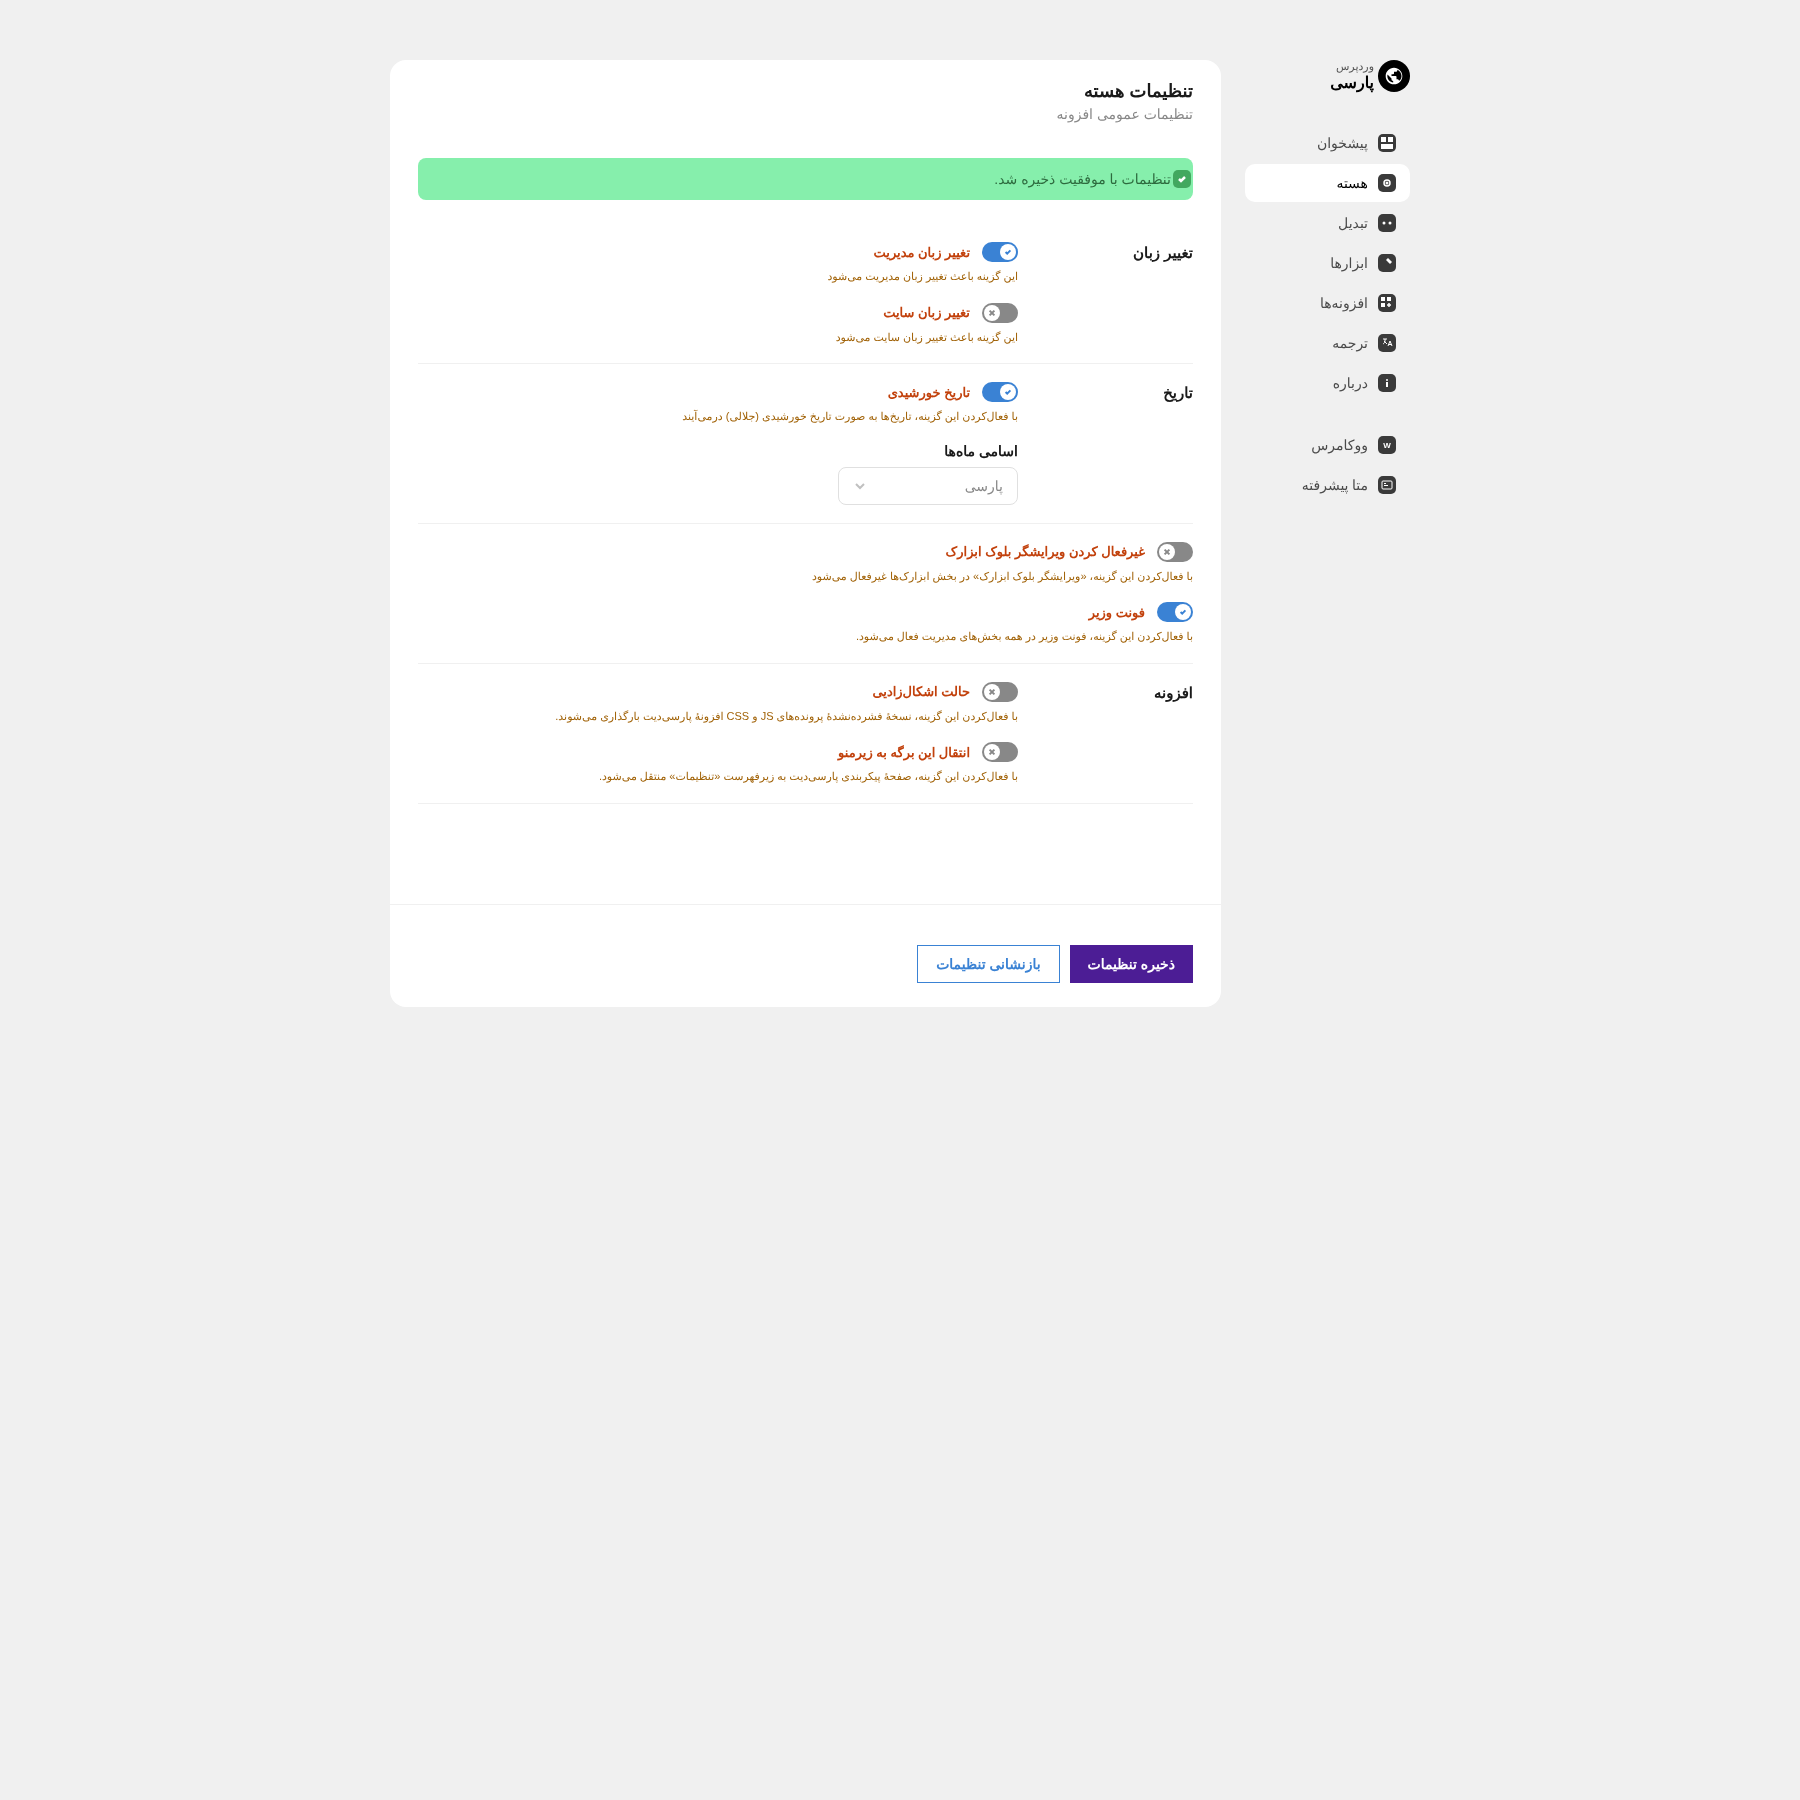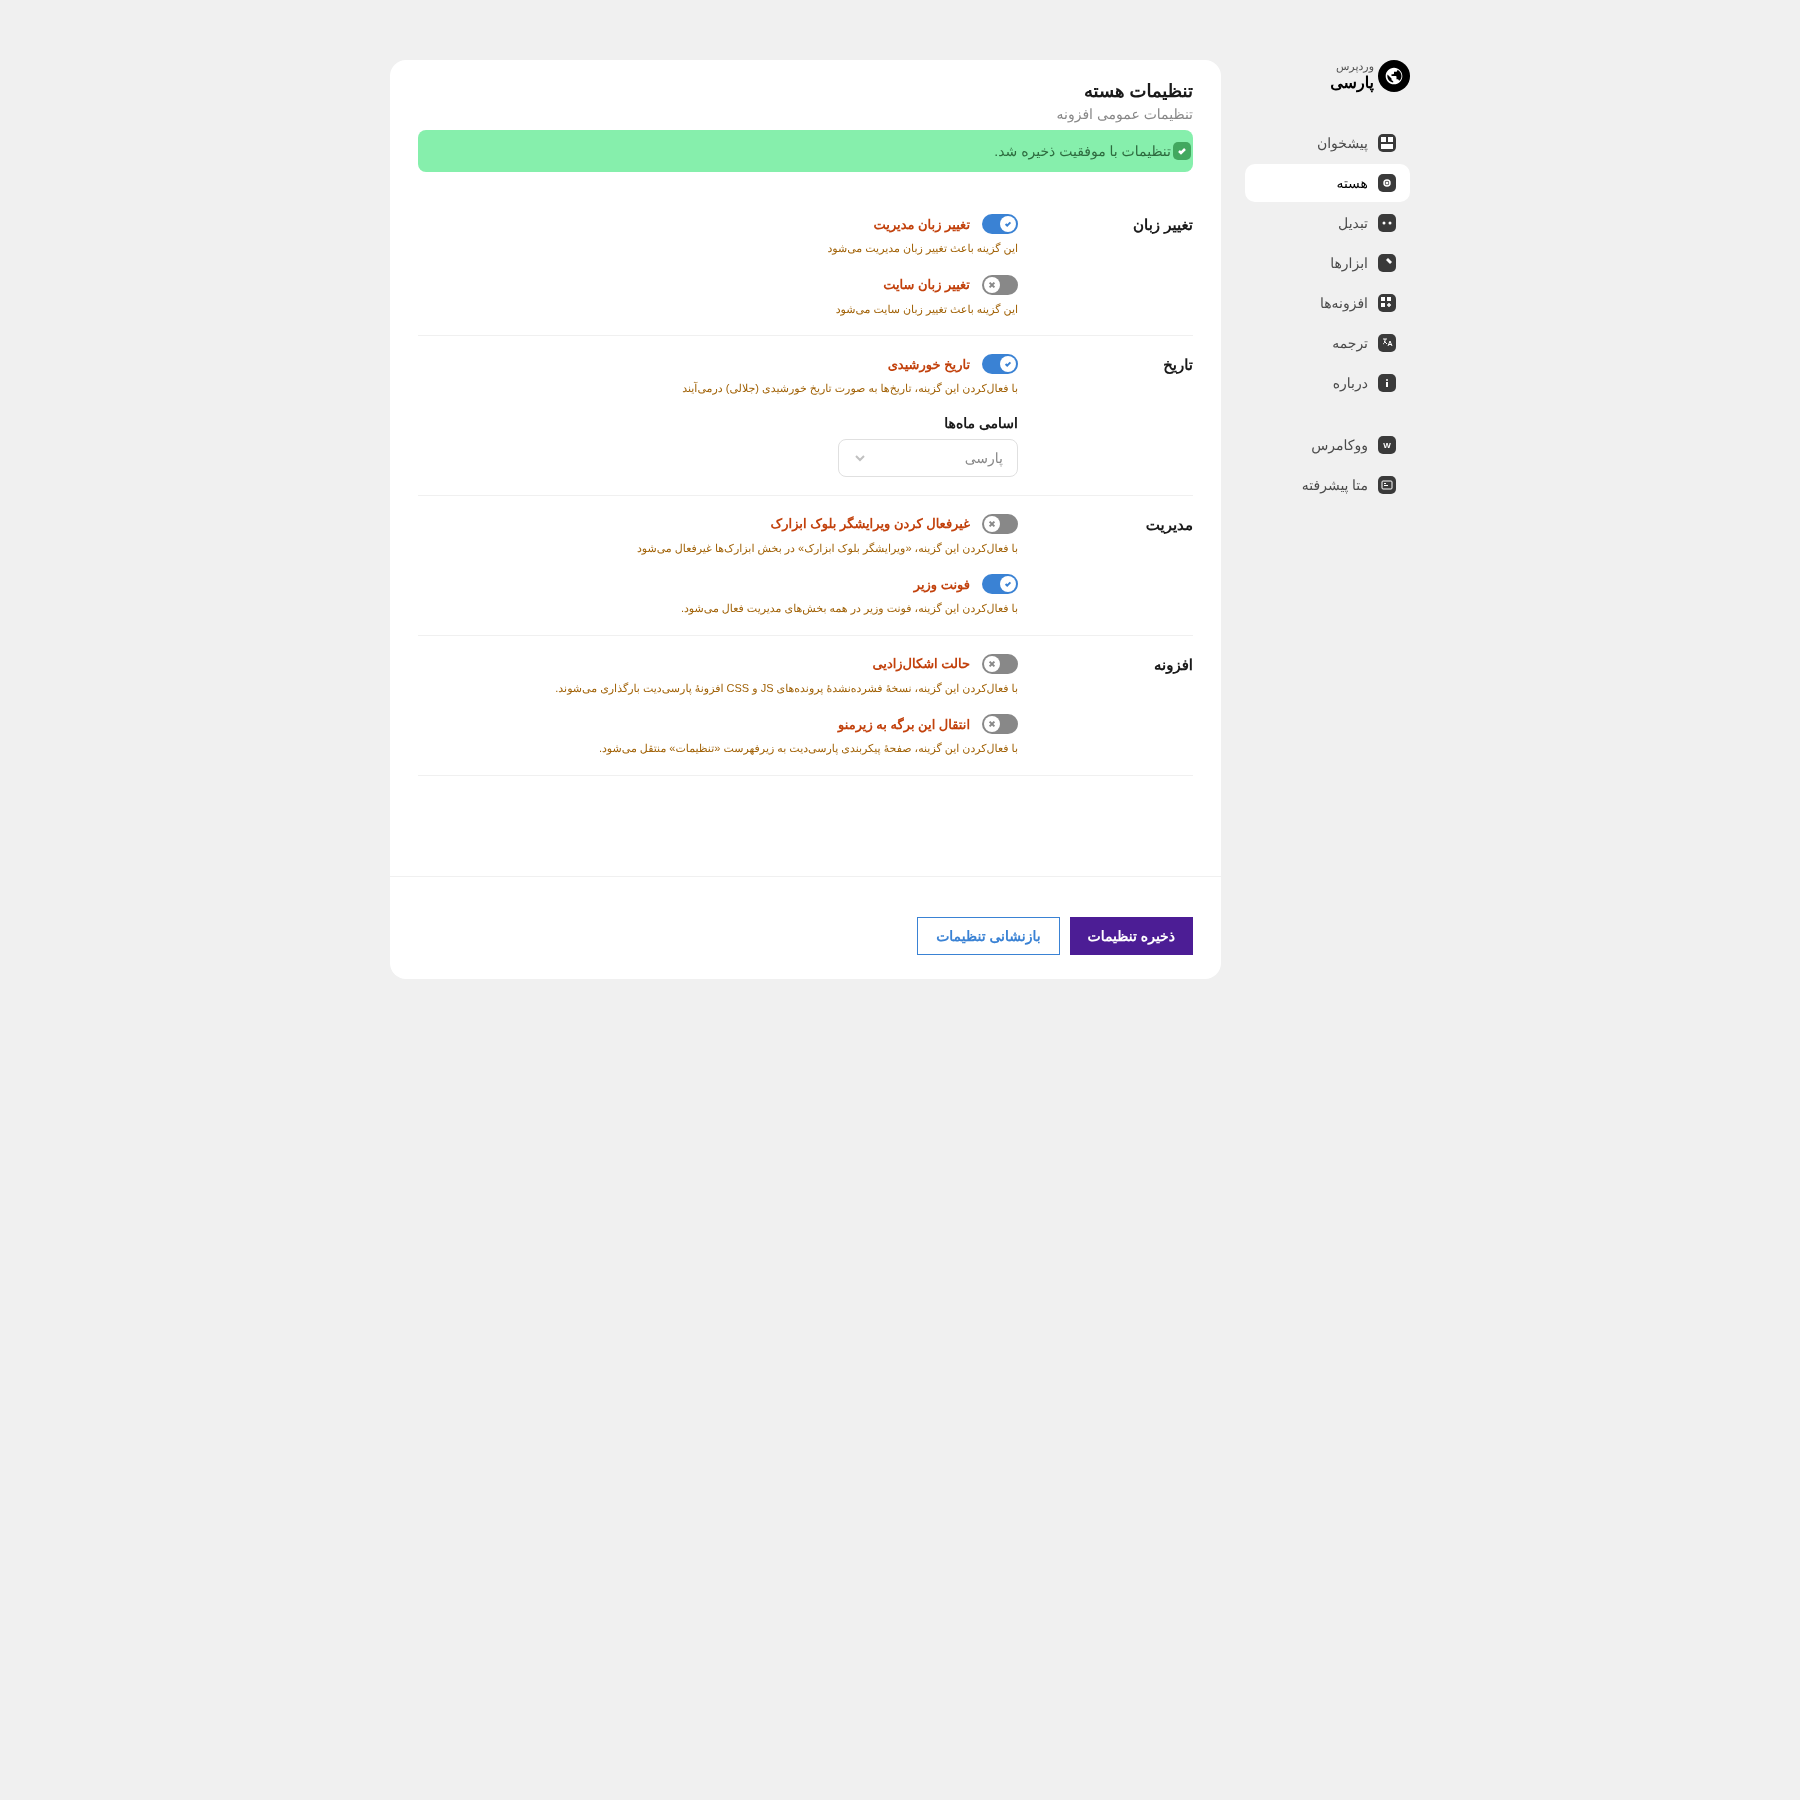--- a/index.html
+++ b/index.html
@@ -69,21 +69,21 @@
 .nav-icon svg { width: 12px; height: 12px; fill: #fff; }
 .nav-label { font-size: 14px; font-family: Liberation Serif, serif; }
 .content {
   flex: 1;
   background: #fff;
   border-radius: 16px;
   padding: 20px 28px 24px;
   display: flex;
   flex-direction: column;
 }
-.header { margin-bottom: 8px; }
+.header { margin-bottom: 36px; }
 .header h1 { font-size: 18px; font-weight: 700; color: #1a1a1a; margin-bottom: 4px; }
 .header p { font-size: 14px; color: #888; }
 .alert {
   background: #86efac;
   border-radius: 8px;
   padding: 12px 2px;
   display: flex;
   align-items: center;
   gap: 2px;
   margin-bottom: 24px;
@@ -364,21 +364,20 @@
             <span class="select-value">پارسی</span>
             <svg class="select-chevron" viewBox="0 0 14 14">
                 <path d="M3 5l4 4 4-4"></path>
               </svg>
           </div>
         </div>
       </div>
     </div>
 
     <div class="section">
-      <div class="section-label">مدیریت</div>
       <div class="section-body">
         <div class="option">
           <div class="option-head">
             <div class="toggle off">
                 <div class="toggle-knob">
                   <svg viewBox="0 0 10 10">
                     <path d="M2 2l6 6M8 2l-6 6"></path>
                   </svg>
                 </div>
               </div>

